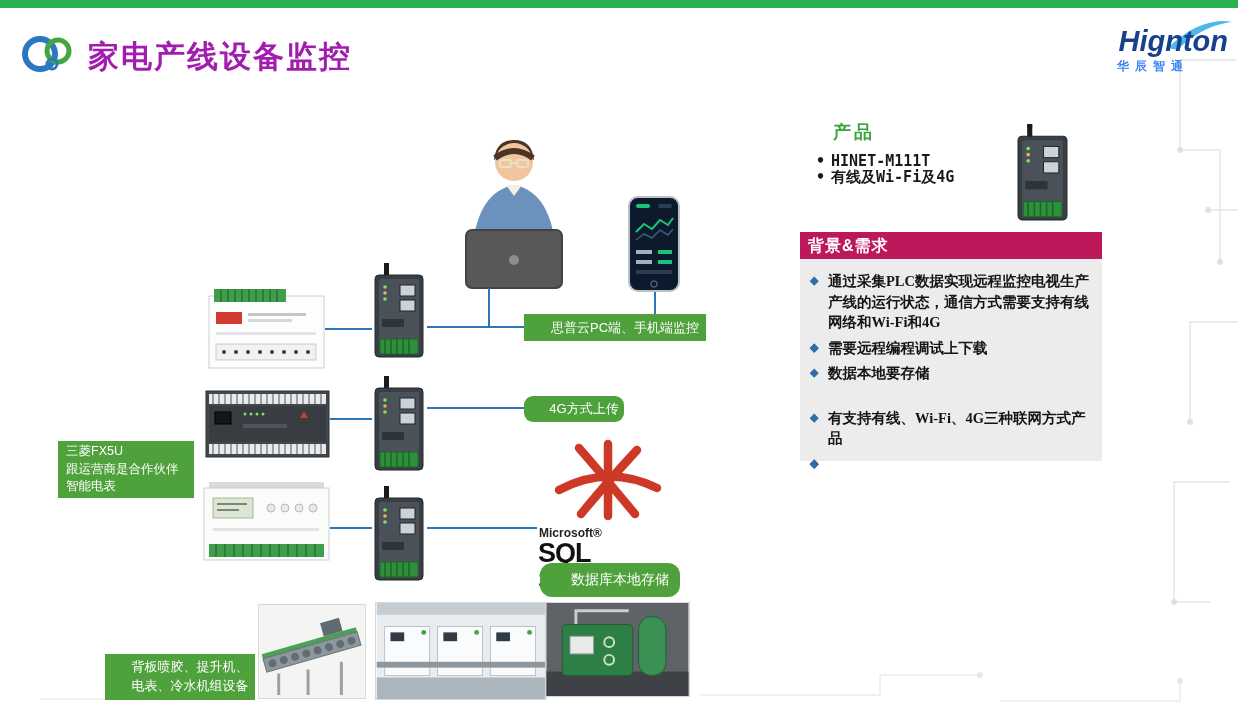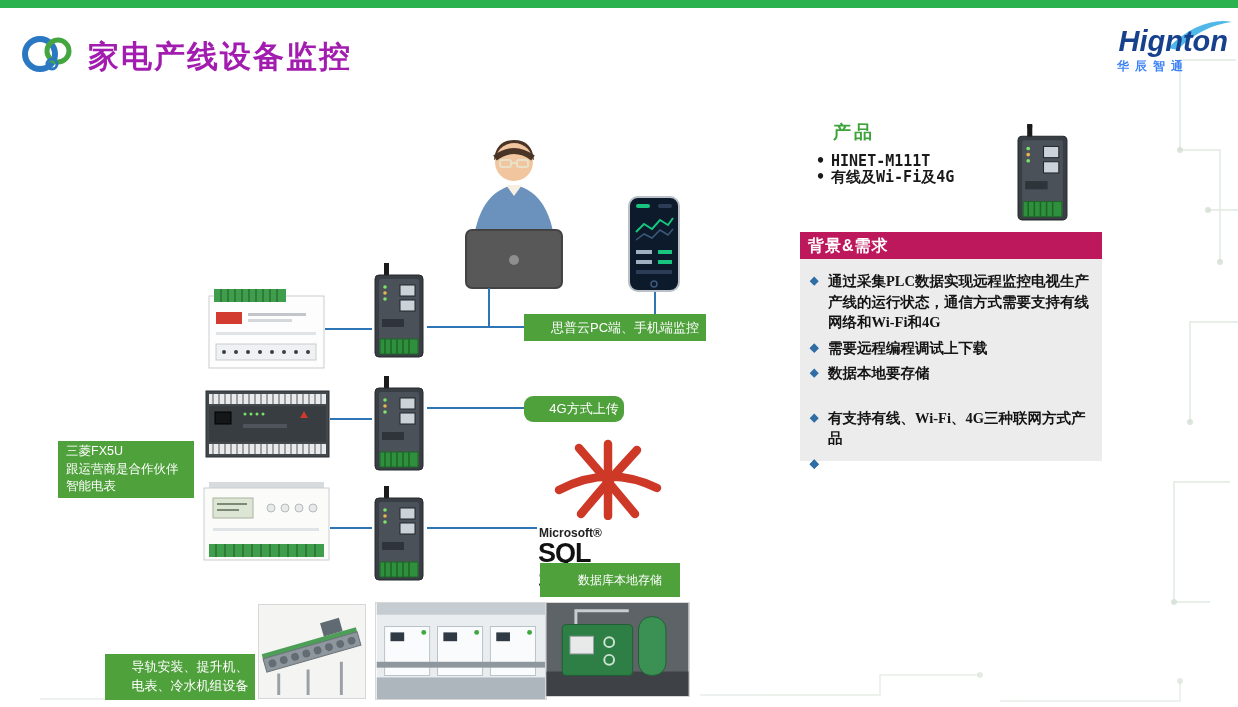--- a/index.html
+++ b/index.html
@@ -299,30 +299,30 @@
 <div class="cline" style="left:654px;top:292px;width:2px;height:22px;"></div>
 <div class="cline" style="left:427px;top:407px;width:97px;height:2px;"></div>
 <div class="cline" style="left:427px;top:527px;width:110px;height:2px;"></div>
 
 <div class="glabel" style="left:524px;top:314px;width:182px;height:27px;font-size:13px;">
   <span>思普云PC端、手机端监控</span>
 </div>
 <div class="glabel" style="left:524px;top:396px;width:100px;height:26px;font-size:13px;border-radius:9px;">
   <span>4G方式上传</span>
 </div>
-<div class="glabel" style="left:540px;top:563px;width:140px;height:34px;font-size:12px;">
+<div class="glabel" style="left:540px;top:563px;width:140px;height:34px;font-size:14px;border-radius:12px;">
   <span>数据库本地存储</span>
 </div>
 <div class="glabel multi" style="left:58px;top:441px;width:136px;height:57px;font-size:12.5px;line-height:1.4;">
   <span>三菱FX5U</span>
   <span>跟运营商是合作伙伴</span>
   <span>智能电表</span>
 </div>
 <div class="glabel center-multi" style="left:105px;top:654px;width:150px;height:46px;font-size:13px;line-height:1.45;">
-  <span>导轨安装、提升机、</span>
+  <span>背板喷胶、提升机、</span>
   <span>电表、冷水机组设备</span>
 </div>
 
 <div class="product-heading">产品</div>
 <div class="product-item" style="top:152px;">
   <span class="dot">•</span><span>HINET-M111T</span>
 </div>
 <div class="product-item" style="top:168px;">
   <span class="dot">•</span><span>有线及Wi-Fi及4G</span>
 </div>

